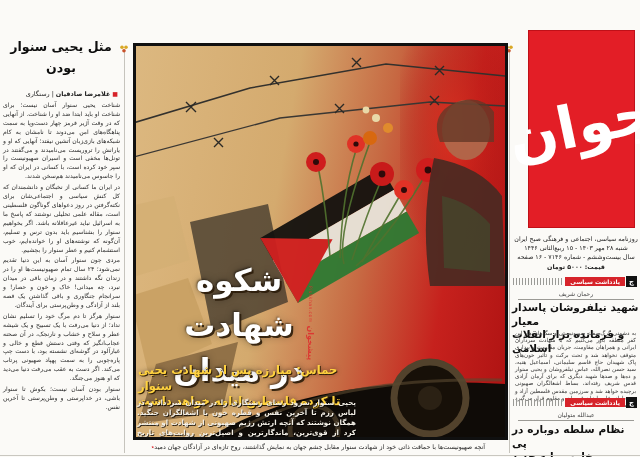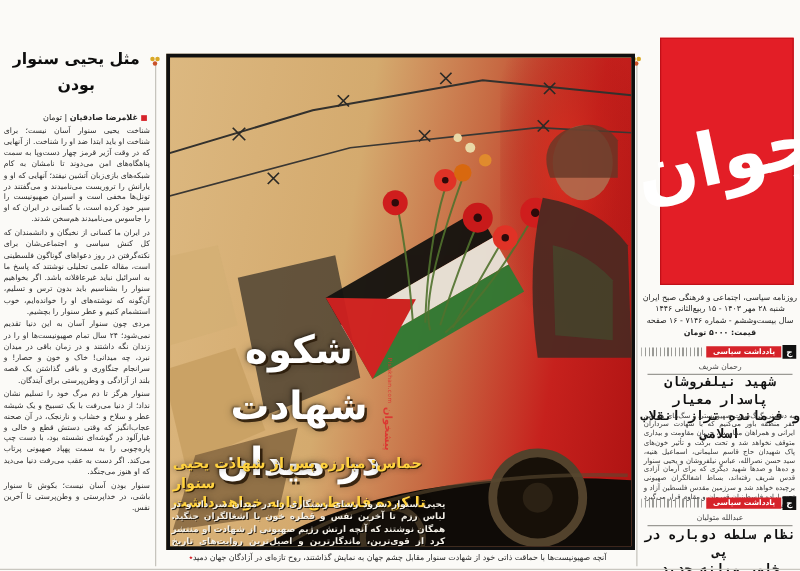--- a/index.html
+++ b/index.html
@@ -39,22 +39,22 @@
     background:#d6232a; color:#fff; font-size:6px; font-weight:bold;
     height:9px; line-height:9px; padding:0 5px; margin-right:1px; flex:0 0 auto; white-space:nowrap;
   }
   .badge-hatch {
     flex:1 1 auto; height:7px; margin-right:2px;
     background:repeating-linear-gradient(90deg,#9a9a96 0 1px,transparent 1px 3px);
   }
   .note-author { position:absolute; right:0; width:128px; text-align:center; font-size:6px; color:#444; }
   .note-rule { position:absolute; right:6px; width:116px; height:1px; background:#9b9a95; }
   .note-title {
-    position:absolute; right:0; width:128px; text-align:center;
-    font-size:10.6px; font-weight:bold; color:#101010; line-height:13.5px;font-family:Liberation Mono, monospace;
+    position:absolute; right:0; width:128px; text-align:left;
+    font-size:10.6px; font-weight:bold; color:#101010; line-height:13.5px;
   }
   .note-body {
     position:absolute; right:4px; width:121px; font-size:5.6px; line-height:7.2px;
     color:#333; text-align:justify; direction:rtl;
   }
   
   #left-title {
     position:absolute; top:36px; left:0; width:122px; text-align:center;
     font-size:12.6px; font-weight:bold; color:#0d0d0d; line-height:21px;
   }
@@ -165,21 +165,21 @@
   <div class="note-title" style="top:423px">
     <div>نظام سلطه دوباره در پی</div>
     <div>خاور میانه جدید</div>
   </div>
 
   <div id="left-title">
     <div>مثل یحیی سنوار بودن</div>
   </div>
   <div id="left-byline">
     <span class="sq">■</span>
-    <b>غلامرضا صادقیان</b><span> | </span><span>تومان</span>
+    <b>غلامرضا صادقیان</b><span> | </span><span>رستگاری</span>
   </div>
   <div id="left-body">
     <p>شناخت یحیی سنوار آسان نیست؛ برای شناخت او باید ابتدا ضد او را شناخت. از آنهایی که در وقت آژیر قرمز چهار دست‌وپا به سمت پناهگاه‌های امن می‌دوند تا نامشان به کام شبکه‌های بازی‌زبان آتشین نیفتد؛ آنهایی که او و یارانش را تروریست می‌نامیدند و می‌گفتند در تونل‌ها مخفی است و اسیران صهیونیست را سپر خود کرده است، با کسانی در ایران که او را جاسوس می‌نامیدند هم‌سخن شدند.</p>
     <p>در ایران ما کسانی از نخبگان و دانشمندان که کل کنش سیاسی و اجتماعی‌شان برای نکته‌گرفتن در روز دعواهای گوناگون فلسطینی است، مقاله علمی تحلیلی نوشتند که پاسخ ما به اسرائیل نباید غیرعاقلانه باشد. اگر بخواهیم سنوار را بشناسیم باید بدون ترس و تسلیم، آن‌گونه که نوشته‌های او را خوانده‌ایم، خوب استشمام کنیم و عطر سنوار را بچشیم.</p>
     <p>مردی چون سنوار آسان به این دنیا تقدیم نمی‌شود؛ ۲۴ سال تمام صهیونیست‌ها او را در زندان نگه داشتند و در زمان باقی در میدان نبرد، چه میدانی! خاک و خون و حصار! و سرانجام جنگاوری و باقی گذاشتن یک قصه بلند از آزادگی و وطن‌پرستی برای آیندگان.</p>
     <p>سنوار هرگز تا دم مرگ خود را تسلیم نشان نداد؛ از دنیا می‌رفت با یک تسبیح و یک شیشه عطر و سلاح و خشاب و نارنجک، در آن صحنه عجاب‌انگیز که وقتی دستش قطع و خالی و غبارآلود در گوشه‌ای نشسته بود، با دست چپ پاره‌چوبی را به سمت پهپاد صهیونی پرتاب می‌کند. اگر دست به عقب می‌رفت دنیا می‌دید که او هنوز می‌جنگد.</p>
     <p>سنوار بودن آسان نیست؛ بکوش تا سنوار باشی، در خداپرستی و وطن‌پرستی تا آخرین نفس.</p>
   </div>
 
   <div id="photo">

